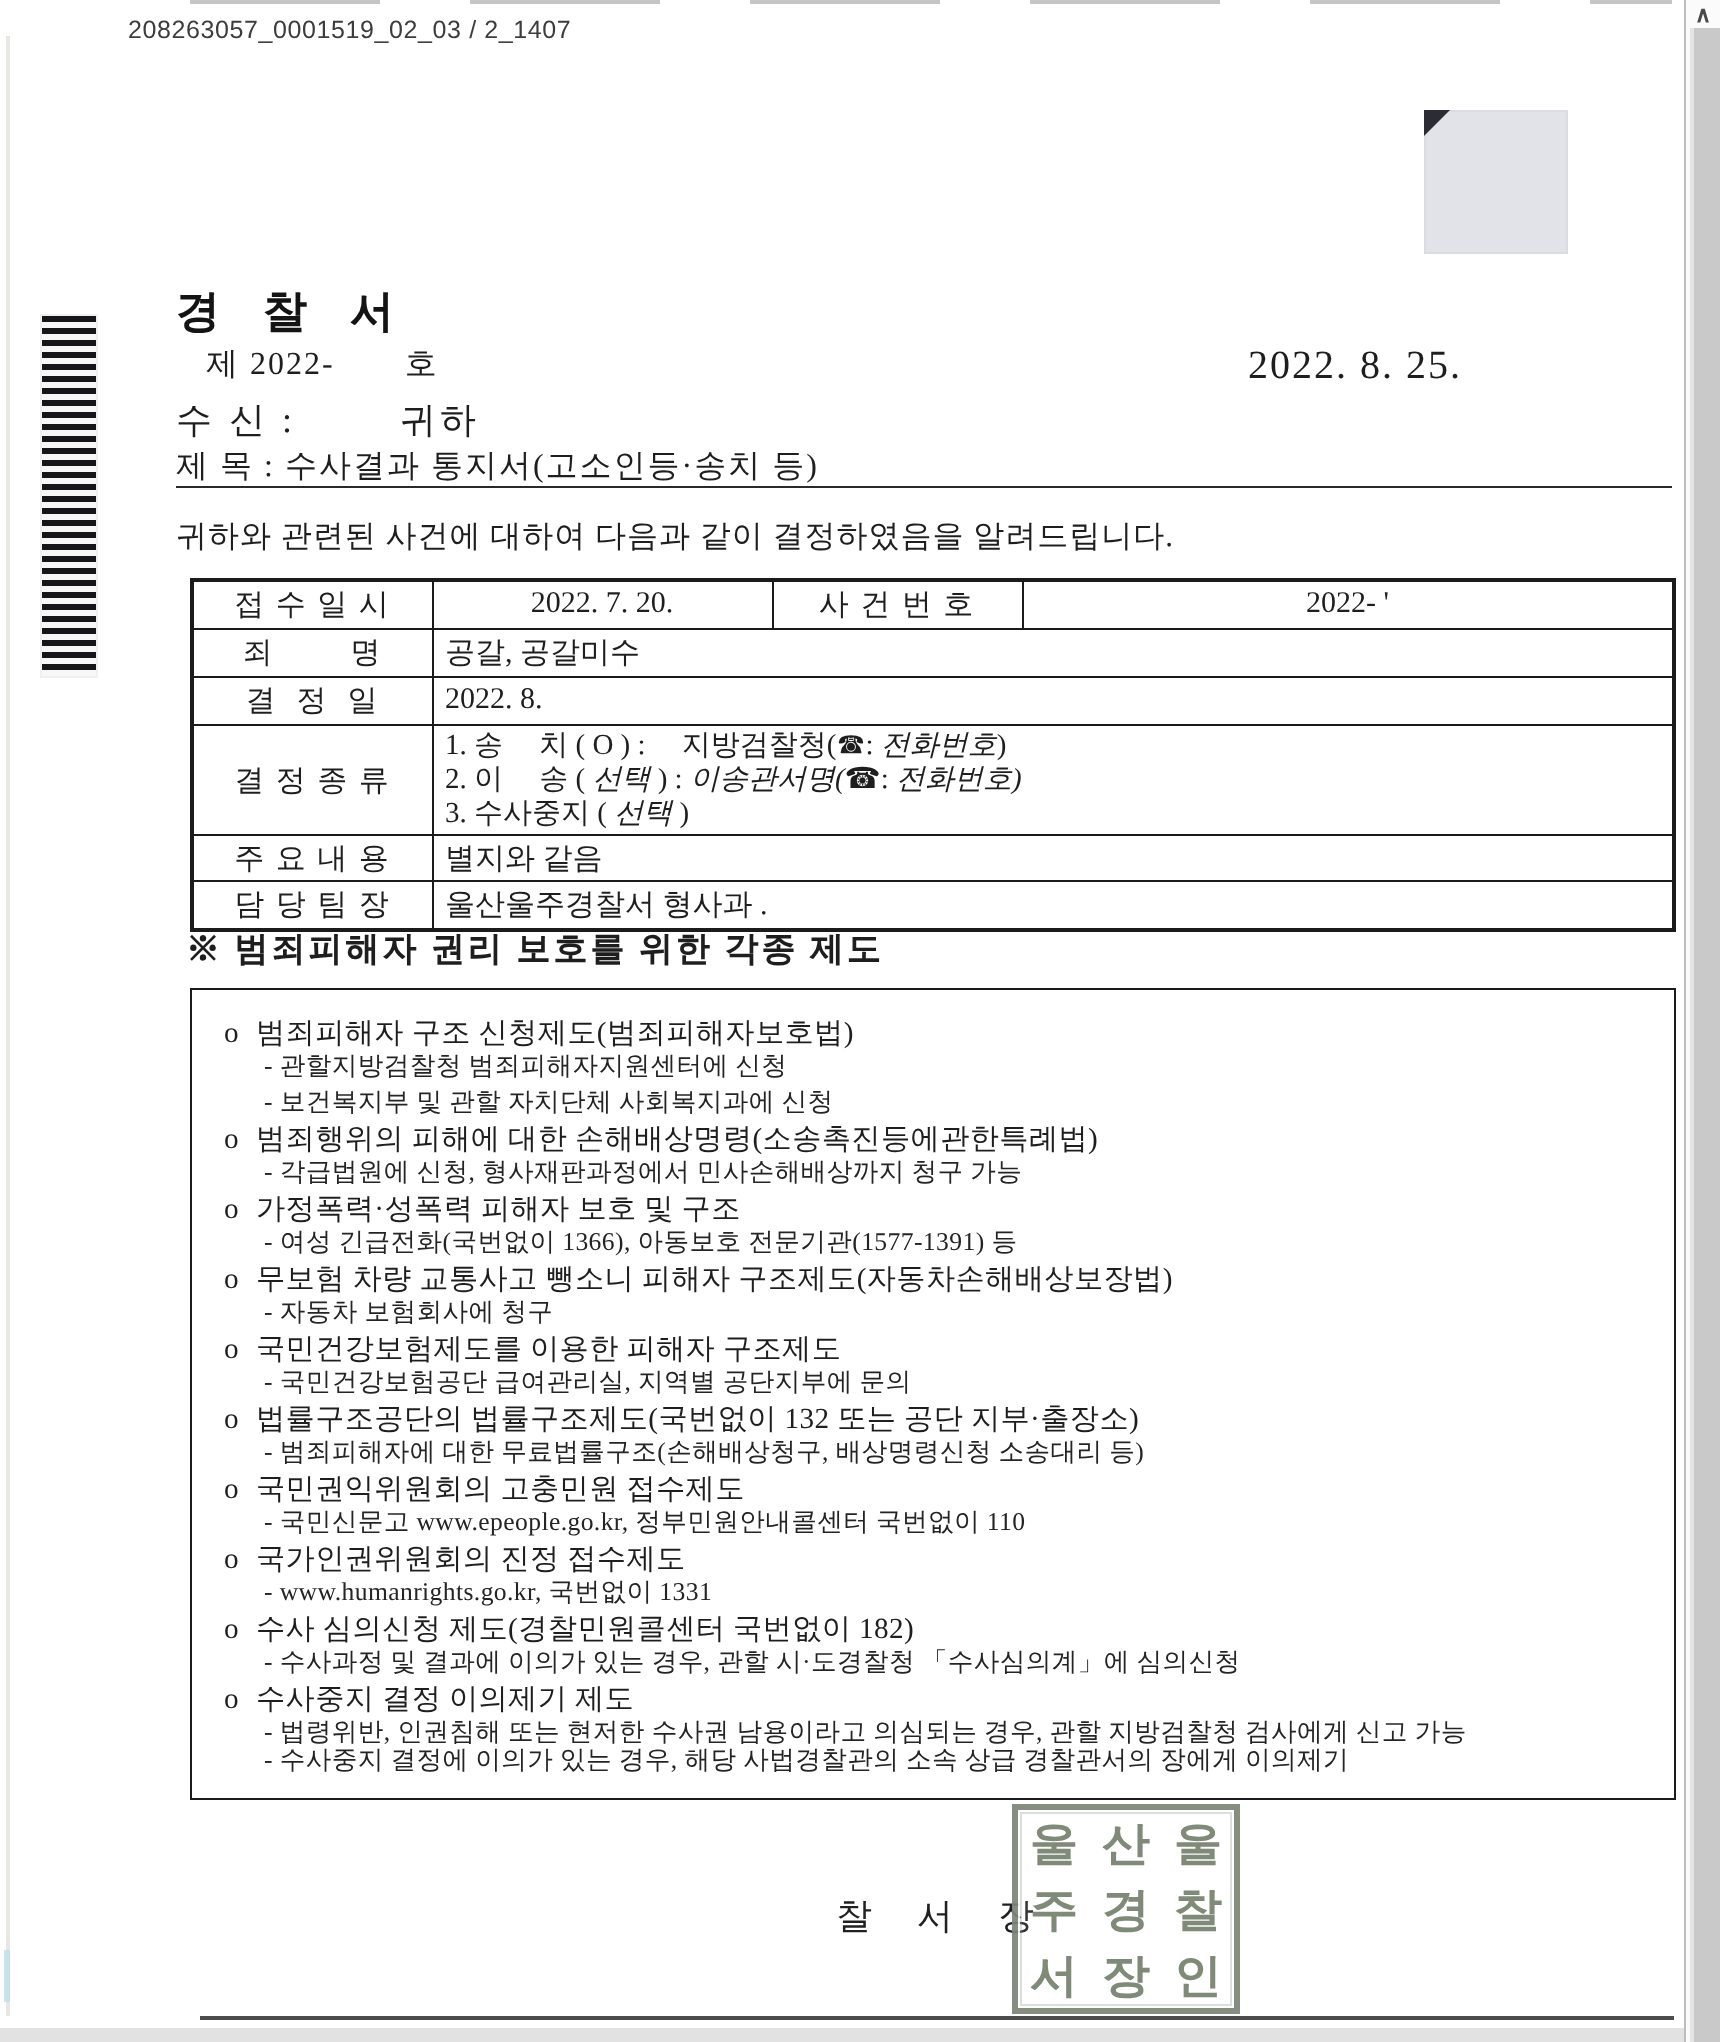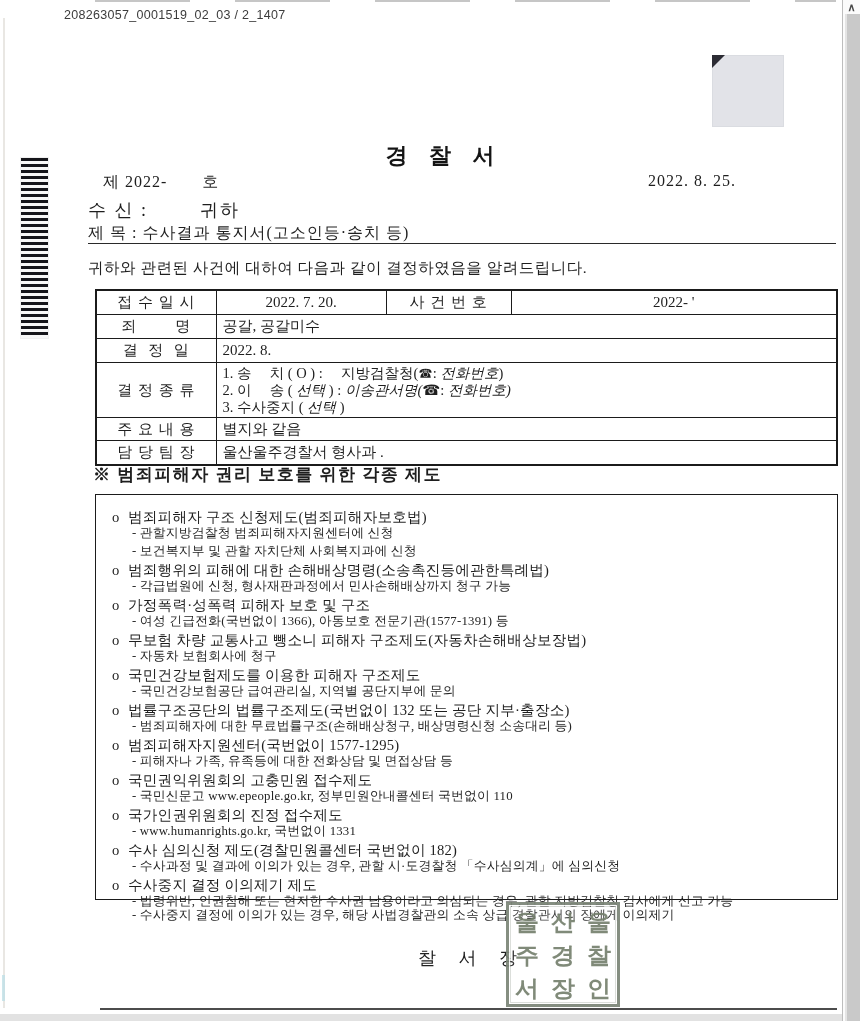--- a/index.html
+++ b/index.html
@@ -14,24 +14,24 @@
   .filename{position:absolute;left:64px;top:8px;font-family:"Liberation Sans",sans-serif;
     font-size:12.5px;color:#3c3c3c;letter-spacing:.3px;}
   .noise-square{position:absolute;left:712px;top:55px;width:72px;height:72px;overflow:hidden;
     box-shadow:0 0 0 1px #cfcfcf inset;}
   .noise-square .corner{position:absolute;left:0;top:0;width:0;height:0;
     border-top:13px solid #2c2c34;border-right:13px solid transparent;}
   .barcode{position:absolute;left:21px;top:158px;width:27px;height:180px;
     background:repeating-linear-gradient(to bottom,#15151a 0 3px,#f7f7f7 3px 6px);
     box-shadow:0 0 0 1px #f0f0f0;}
   
-  .doc-title{position:absolute;left:88px;top:141px;width:712px;text-align:center;
+  .doc-title{position:absolute;left:88px;top:141px;width:712px;text-align:left;
     font-size:22px;font-weight:700;letter-spacing:8px;color:#141414;}
   .doc-no{position:absolute;left:103px;top:172px;font-size:16px;letter-spacing:1px;}
-  .doc-date{position:absolute;left:648px;top:172px;font-size:16px;letter-spacing:1px;}
+  .doc-date{position:absolute;left:624px;top:172px;font-size:20px;letter-spacing:1px;}
   .recipient{position:absolute;left:88px;top:198px;font-size:18px;letter-spacing:2px;}
   .subject{position:absolute;left:88px;top:223px;font-size:16px;letter-spacing:1px;}
   .subject-underline{position:absolute;left:88px;top:243px;width:748px;border-top:1.6px solid #2a2a2a;}
   .intro{position:absolute;left:88px;top:258px;font-size:15.5px;letter-spacing:.5px;text-align:right;}
   
   table.decision{position:absolute;left:95px;top:289px;width:741px;border-collapse:collapse;
     border:2px solid #1b1b1b;table-layout:fixed;font-size:15px;}
   table.decision td{border:1.3px solid #1b1b1b;padding:1px 6px;vertical-align:middle;
     white-space:nowrap;overflow:hidden;}
   td.lbl{text-align:center;letter-spacing:1px;}
@@ -171,24 +171,20 @@
       </div>
       <div class="prog-item">
         <div class="prog-title"><span class="prog-bullet">o</span>국민건강보험제도를 이용한 피해자 구조제도</div>
         <div class="prog-detail">- 국민건강보험공단 급여관리실, 지역별 공단지부에 문의</div>
       </div>
       <div class="prog-item">
         <div class="prog-title"><span class="prog-bullet">o</span>법률구조공단의 법률구조제도(국번없이 132 또는 공단 지부·출장소)</div>
         <div class="prog-detail">- 범죄피해자에 대한 무료법률구조(손해배상청구, 배상명령신청 소송대리 등)</div>
       </div>
       <div class="prog-item">
-        <div class="prog-title"><span class="prog-bullet">o</span>범죄피해자지원센터(국번없이 1577-1295)</div>
-        <div class="prog-detail">- 피해자나 가족, 유족등에 대한 전화상담 및 면접상담 등</div>
-      </div>
-      <div class="prog-item">
         <div class="prog-title"><span class="prog-bullet">o</span>국민권익위원회의 고충민원 접수제도</div>
         <div class="prog-detail">- 국민신문고 www.epeople.go.kr, 정부민원안내콜센터 국번없이 110</div>
       </div>
       <div class="prog-item">
         <div class="prog-title"><span class="prog-bullet">o</span>국가인권위원회의 진정 접수제도</div>
         <div class="prog-detail">- www.humanrights.go.kr, 국번없이 1331</div>
       </div>
       <div class="prog-item">
         <div class="prog-title"><span class="prog-bullet">o</span>수사 심의신청 제도(경찰민원콜센터 국번없이 182)</div>
         <div class="prog-detail">- 수사과정 및 결과에 이의가 있는 경우, 관할 시·도경찰청 「수사심의계」에 심의신청</div>

